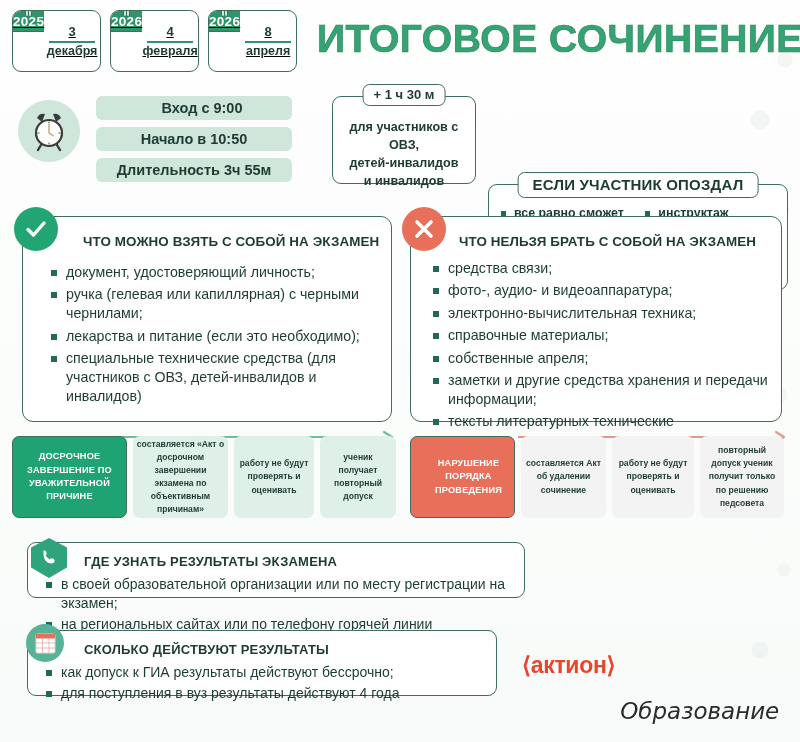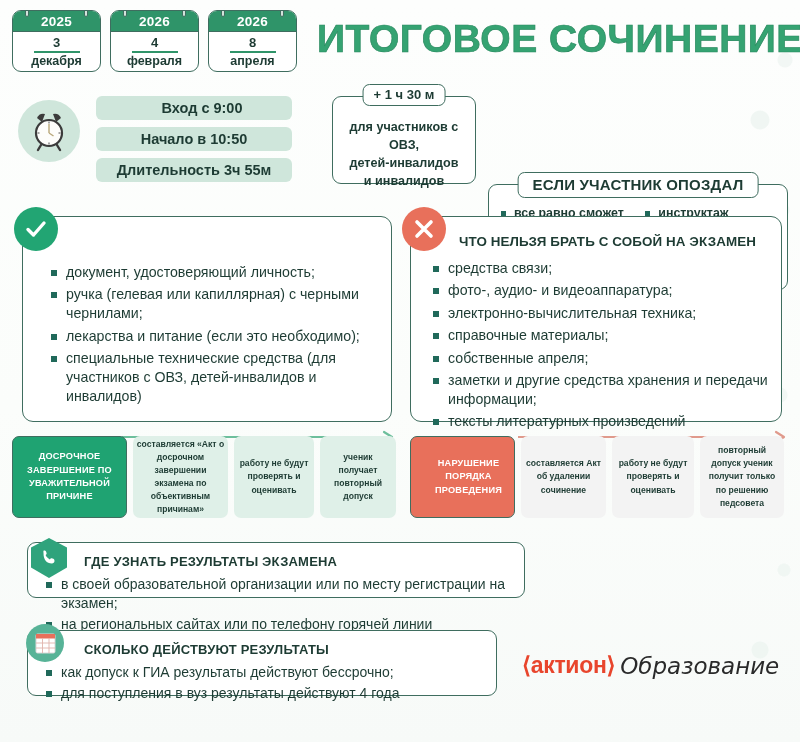--- a/index.html
+++ b/index.html
@@ -32,21 +32,21 @@
 
   .abs { position: absolute; }
 
   
   .cal {
     width: 89px; height: 62px;
     border-radius: 9px;
     background: #ffffff;
     border: 1.6px solid #3f6d5f;
     overflow: hidden;
-    display: flex; flex-direction: column;
+    display: flex;  text-decoration: underline;
   }
   .cal-head {
     height: 21px; background: #2f9469;
     display: flex; align-items: center; justify-content: center;
     position: relative;
     border-bottom: 1.4px solid #3f6d5f;
   }
   .cal-year {
     color: #ffffff; font-size: 13.5px; font-weight: bold; letter-spacing: .3px;
   }
@@ -167,27 +167,28 @@
     position: absolute; width: 36px; height: 40px; background: #2fa37c;
     clip-path: polygon(50% 0%, 100% 24%, 100% 74%, 50% 100%, 0% 74%, 0% 24%);
     display: flex; align-items: center; justify-content: center;
   }
   .circicon {
     position: absolute; width: 38px; height: 38px; border-radius: 50%;
     background: #57b397; display: flex; align-items: center; justify-content: center;
   }
 
   
-  .logo { display: flex; align-items: center; white-space: nowrap; }
+  .logo { display: flex; align-items: flex-start; white-space: nowrap; }
   .logo-mark {
     color: #e8452c; font-size: 23px; font-weight: bold; letter-spacing: -.3px;
   }
   .logo-word {
     color: #2a2a2a; font-size: 23px; font-style: italic; margin-left: 5px;
     font-family: "DejaVu Sans", sans-serif;
+    margin-top: 46px;
   }
 </style>
 </head>
 <body>
 
 <div id="page">
   <div class="watermark"></div>
 
   <div class="abs cal" style="left:12px; top:10px;">
     <div class="cal-head">
@@ -267,20 +268,21 @@
         <li>время написания сочинения не продлят;</li>
       </ul>
       <ul class="bl late-col" style="width:140px;">
         <li>инструктаж проводить не будут;</li>
         <li>расскажут правила заполнения бланков</li>
       </ul>
     </div>
   </div>
 
   <div class="abs card" style="left:22px; top:216px; width:370px; height:206px;">
+    <div class="abs card-title" style="left:60px; top:17px;">ЧТО МОЖНО ВЗЯТЬ С СОБОЙ НА ЭКЗАМЕН</div>
     <ul class="bl" style="margin:46px 14px 0 28px;">
       <li>документ, удостоверяющий личность;</li>
       <li>ручка (гелевая или капиллярная) с черными чернилами;</li>
       <li>лекарства и питание (если это необходимо);</li>
       <li>специальные технические средства (для участников с ОВЗ, детей-инвалидов и инвалидов)</li>
     </ul>
   </div>
   <div class="badge-circle ok" style="left:14px; top:207px;">
     <svg width="26" height="26" viewBox="0 0 26 26" aria-hidden="true">
       <path d="M5 13.5 L10.5 19 L21 7" stroke="#ffffff" stroke-width="3.4" fill="none" stroke-linecap="round" stroke-linejoin="round"></path>
@@ -289,21 +291,21 @@
 
   <div class="abs card" style="left:410px; top:216px; width:372px; height:206px;">
     <div class="abs card-title" style="left:48px; top:17px;">ЧТО НЕЛЬЗЯ БРАТЬ С СОБОЙ НА ЭКЗАМЕН</div>
     <ul class="bl" style="margin:42px 12px 0 22px;">
       <li>средства связи;</li>
       <li>фото-, аудио- и видеоаппаратура;</li>
       <li>электронно-вычислительная техника;</li>
       <li>справочные материалы;</li>
       <li>собственные апреля;</li>
       <li>заметки и другие средства хранения и передачи информации;</li>
-      <li>тексты литературных произведений</li>
+      <li>тексты литературных технические</li>
     </ul>
   </div>
   <div class="badge-circle no" style="left:402px; top:207px;">
     <svg width="26" height="26" viewBox="0 0 26 26" aria-hidden="true">
       <path d="M6 6 L20 20 M20 6 L6 20" stroke="#ffffff" stroke-width="3.6" stroke-linecap="round"></path>
     </svg>
   </div>
 
   <svg class="abs" style="left:122px; top:430px;" width="272" height="14" aria-hidden="true">
     <line x1="0" y1="7" x2="262" y2="7" stroke="#6dbf9c" stroke-width="2.2"></line>

